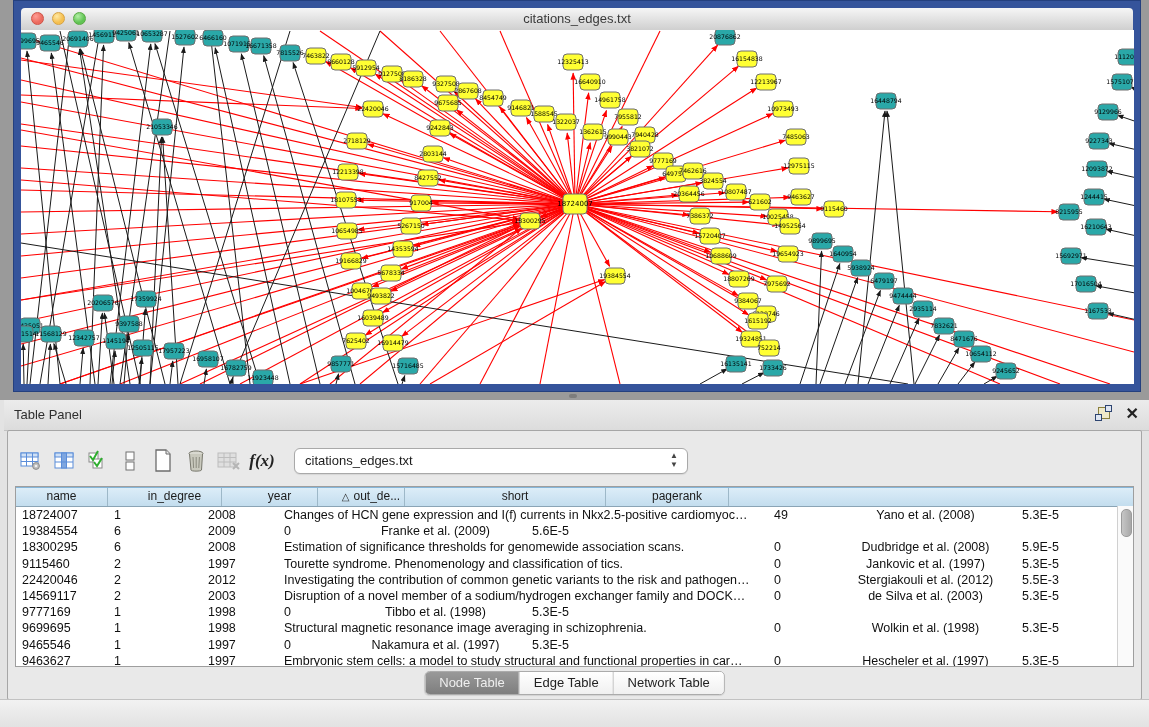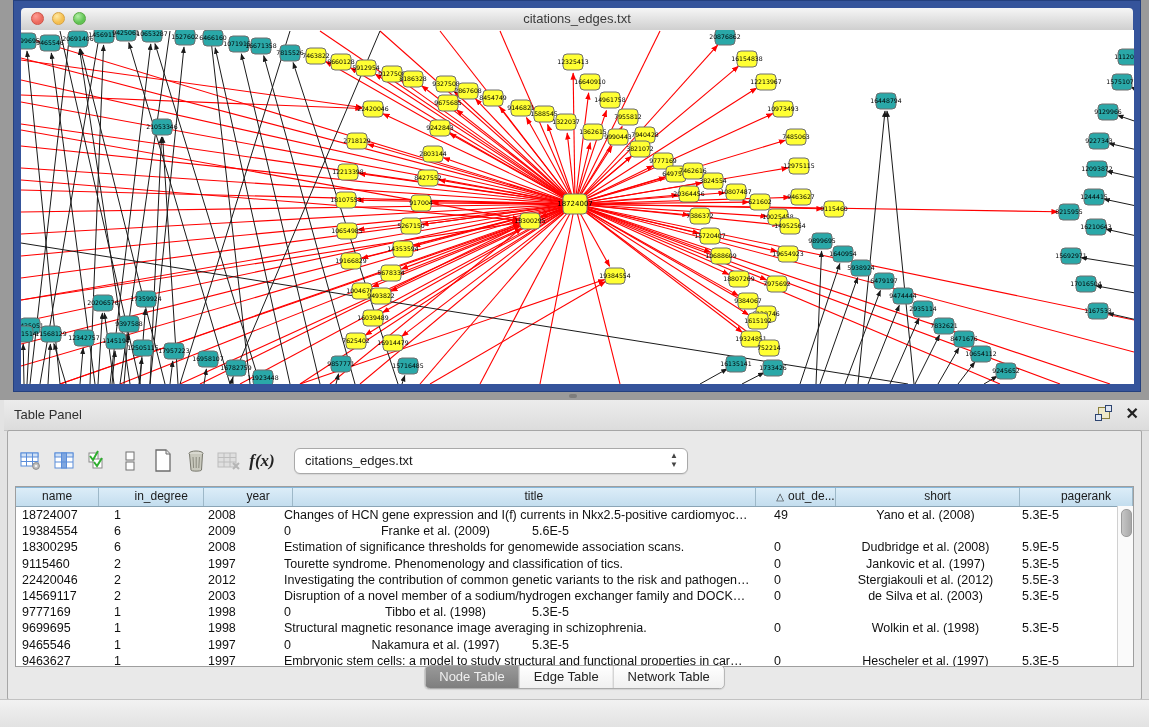--- a/index.html
+++ b/index.html
@@ -60,21 +60,21 @@
   .cell{box-sizing:border-box;font-size:12.5px;color:#101010;line-height:16px;padding:0 6px;
         white-space:nowrap;overflow:hidden;}
   .c0{width:92px}.c1{width:94px}.c2{width:76px}.c3{width:490px}.c4{width:67px}.c5{width:181px}.c6{width:103px}
   .cell.c5{text-align:center;}
   .sort-tri{display:inline-block;margin-right:4px;font-size:10px;color:#2a2a2a;}
   .vscroll{position:absolute;top:19px;right:0;width:15px;bottom:0;background:#fafafa;border-left:1px solid #d0d0d0;}
   .vthumb{position:absolute;top:3px;left:2.5px;width:9px;height:26px;border-radius:5px;
           background:linear-gradient(90deg,#c6c6c6,#a8a8a8);border:1px solid #9b9b9b;}
 
   
-  .tabs{position:absolute;left:50%;bottom:10px;transform:translateX(-50%);display:flex;height:22px;
+  .tabs{position:absolute;left:50%;bottom:4px;transform:translateX(-50%);display:flex;height:22px;
         border:1px solid #ababab;border-radius:5px;overflow:hidden;background:#fff;
         box-shadow:0 1px 1px rgba(0,0,0,.1);}
   .tab{padding:0 14px;font-size:13px;line-height:21px;color:#222;background:linear-gradient(#ffffff,#f0f0f0);
        border-right:1px solid #b5b5b5;}
   .tab:last-child{border-right:none;}
   .tab.active{background:linear-gradient(#999999,#7e7e7e);color:#efefef;}
 
   
   .statusbar{position:absolute;left:0;bottom:0;width:1149px;height:27px;background:linear-gradient(#f2f2f2,#e2e2e2);
              border-top:1px solid #c2c2c2;}
@@ -852,21 +852,20 @@
         <span class="combo-value">citations_edges.txt</span>
         <span class="combo-arrows">▲<br>▼</span>
       </div>
     </div>
 
     <div class="table-wrap">
       <div class="thead" id="thead">
           <div class="th c0">name</div>
           <div class="th c1">in_degree</div>
           <div class="th c2">year</div>
-          <div class="th c3">title</div>
           <div class="th c4"><span class="sort-tri">△</span>out_de...</div>
           <div class="th c5">short</div>
           <div class="th c6">pagerank</div>
         </div>
       <div id="tbody">
           <div class="trow">
             <div class="cell c0">18724007</div>
             <div class="cell c1">1</div>
             <div class="cell c2">2008</div>
             <div class="cell c3">Changes of HCN gene expression and I(f) currents in Nkx2.5-positive cardiomyoc…</div>

